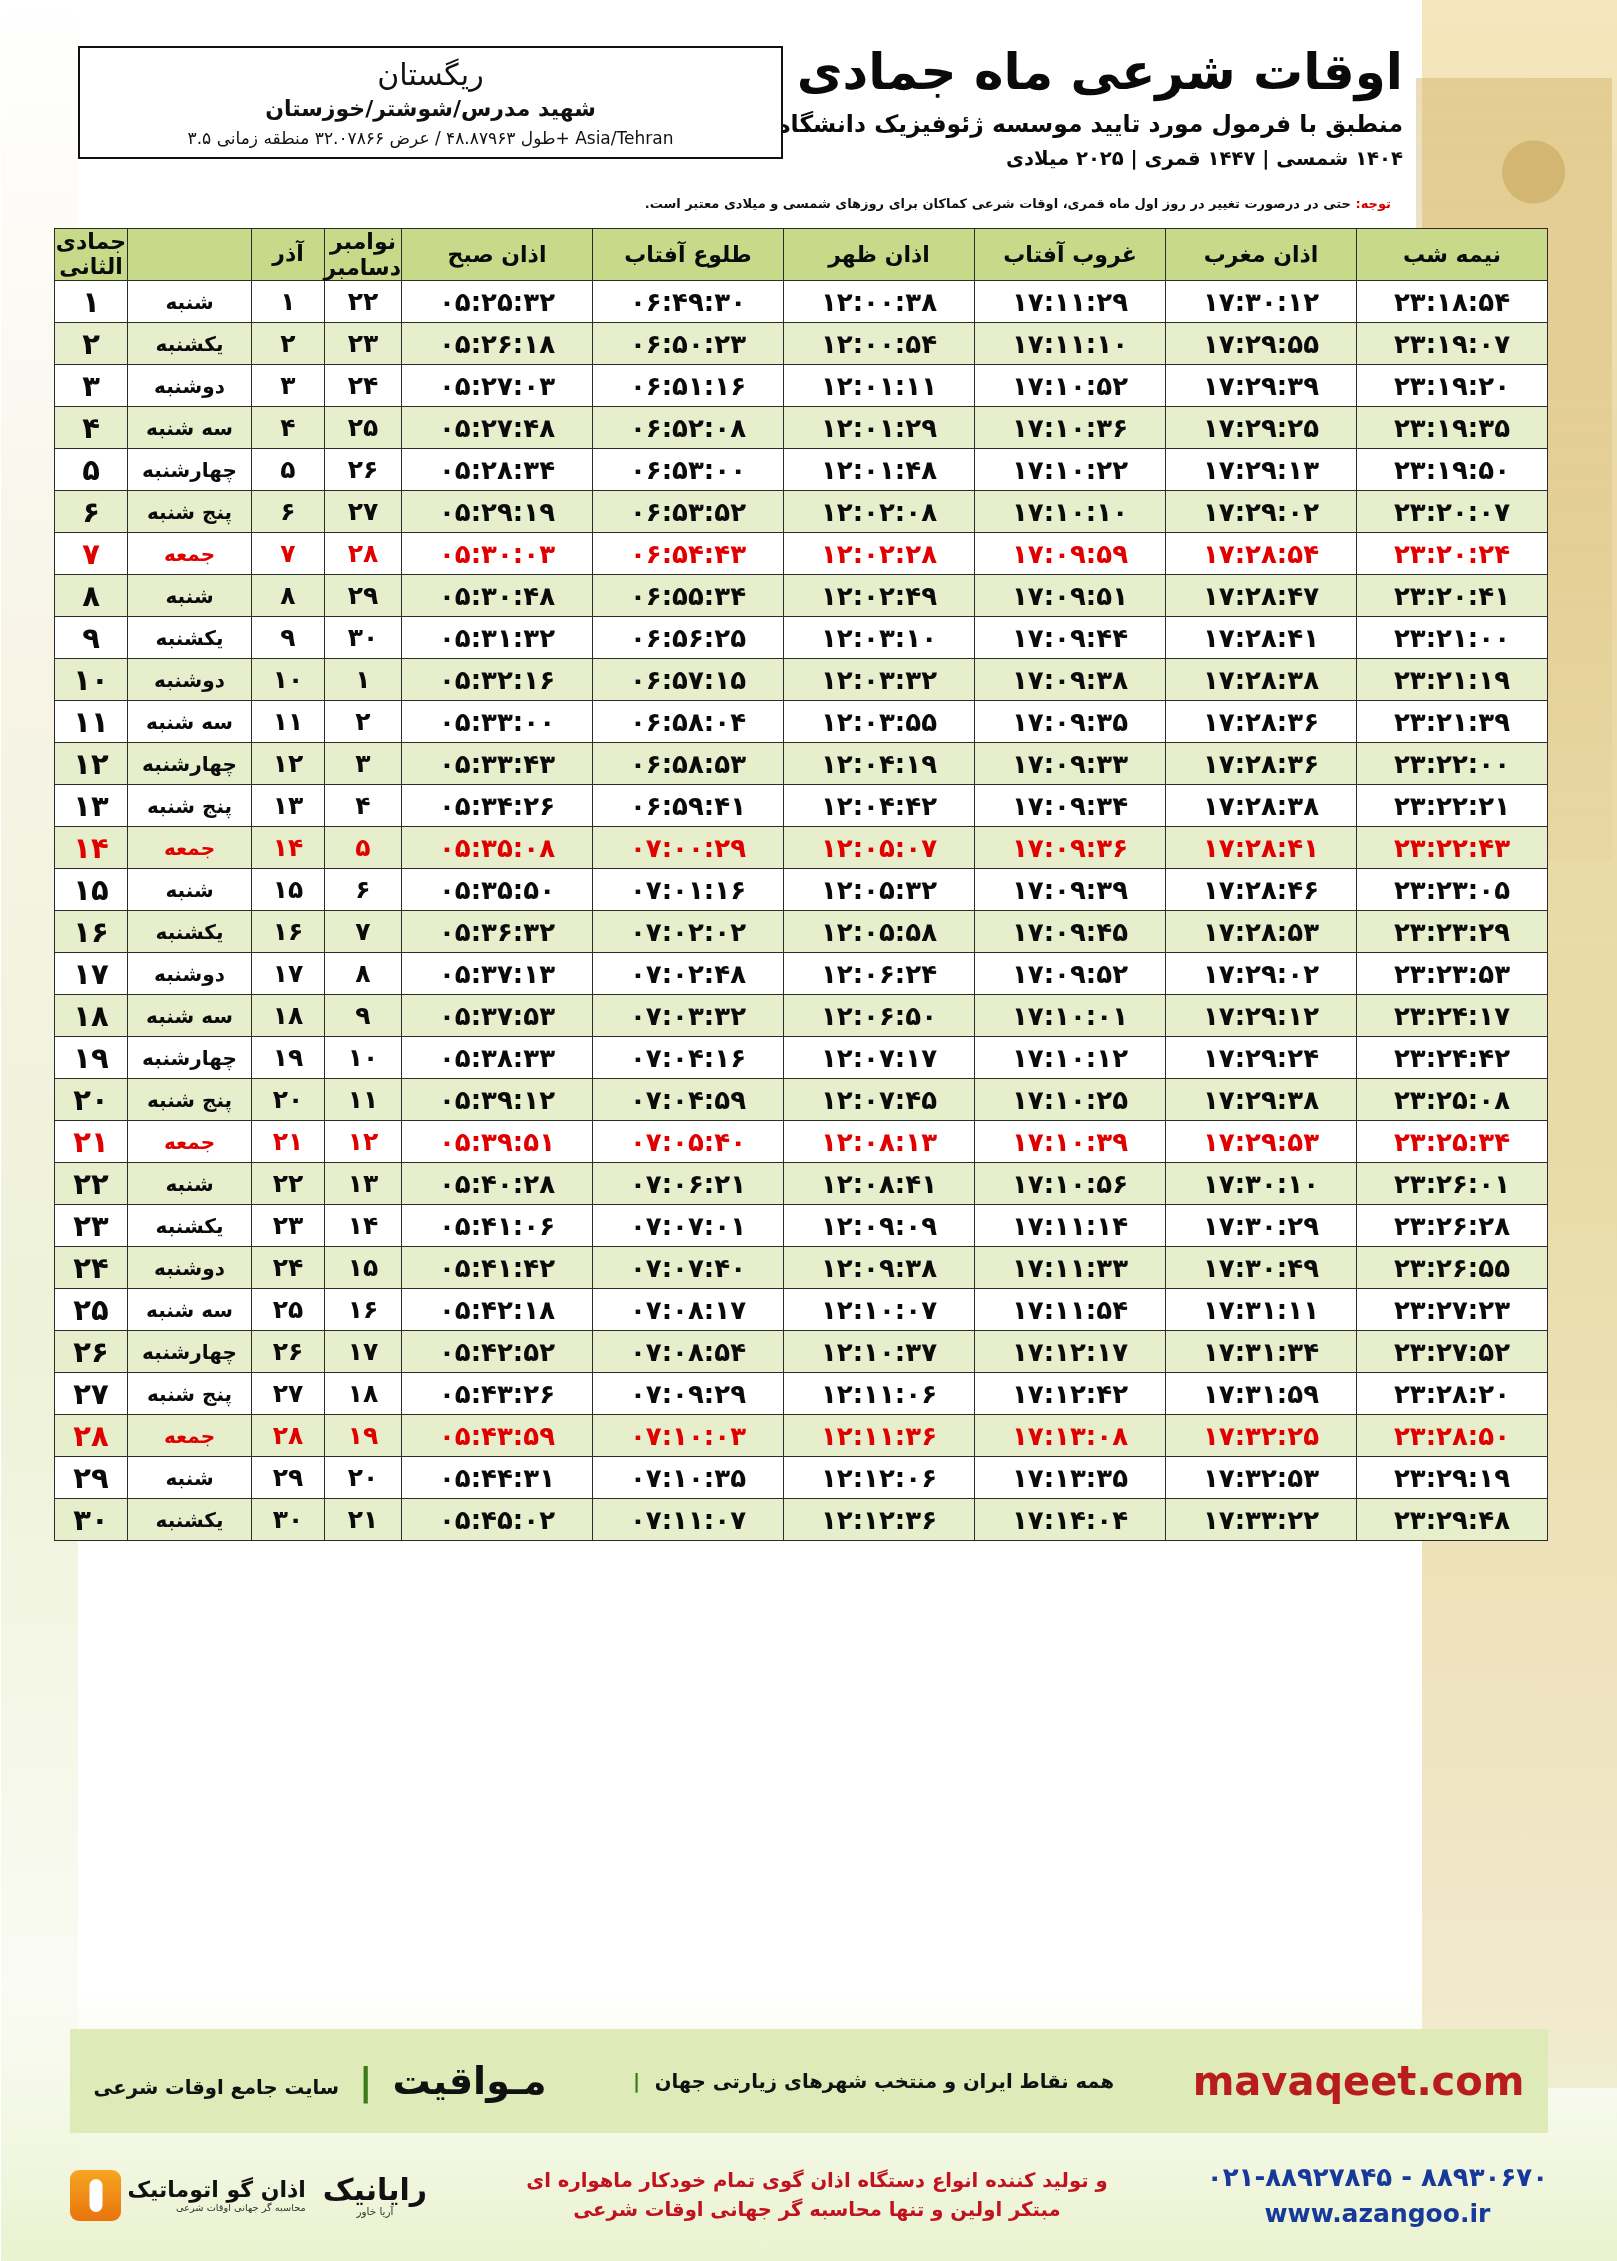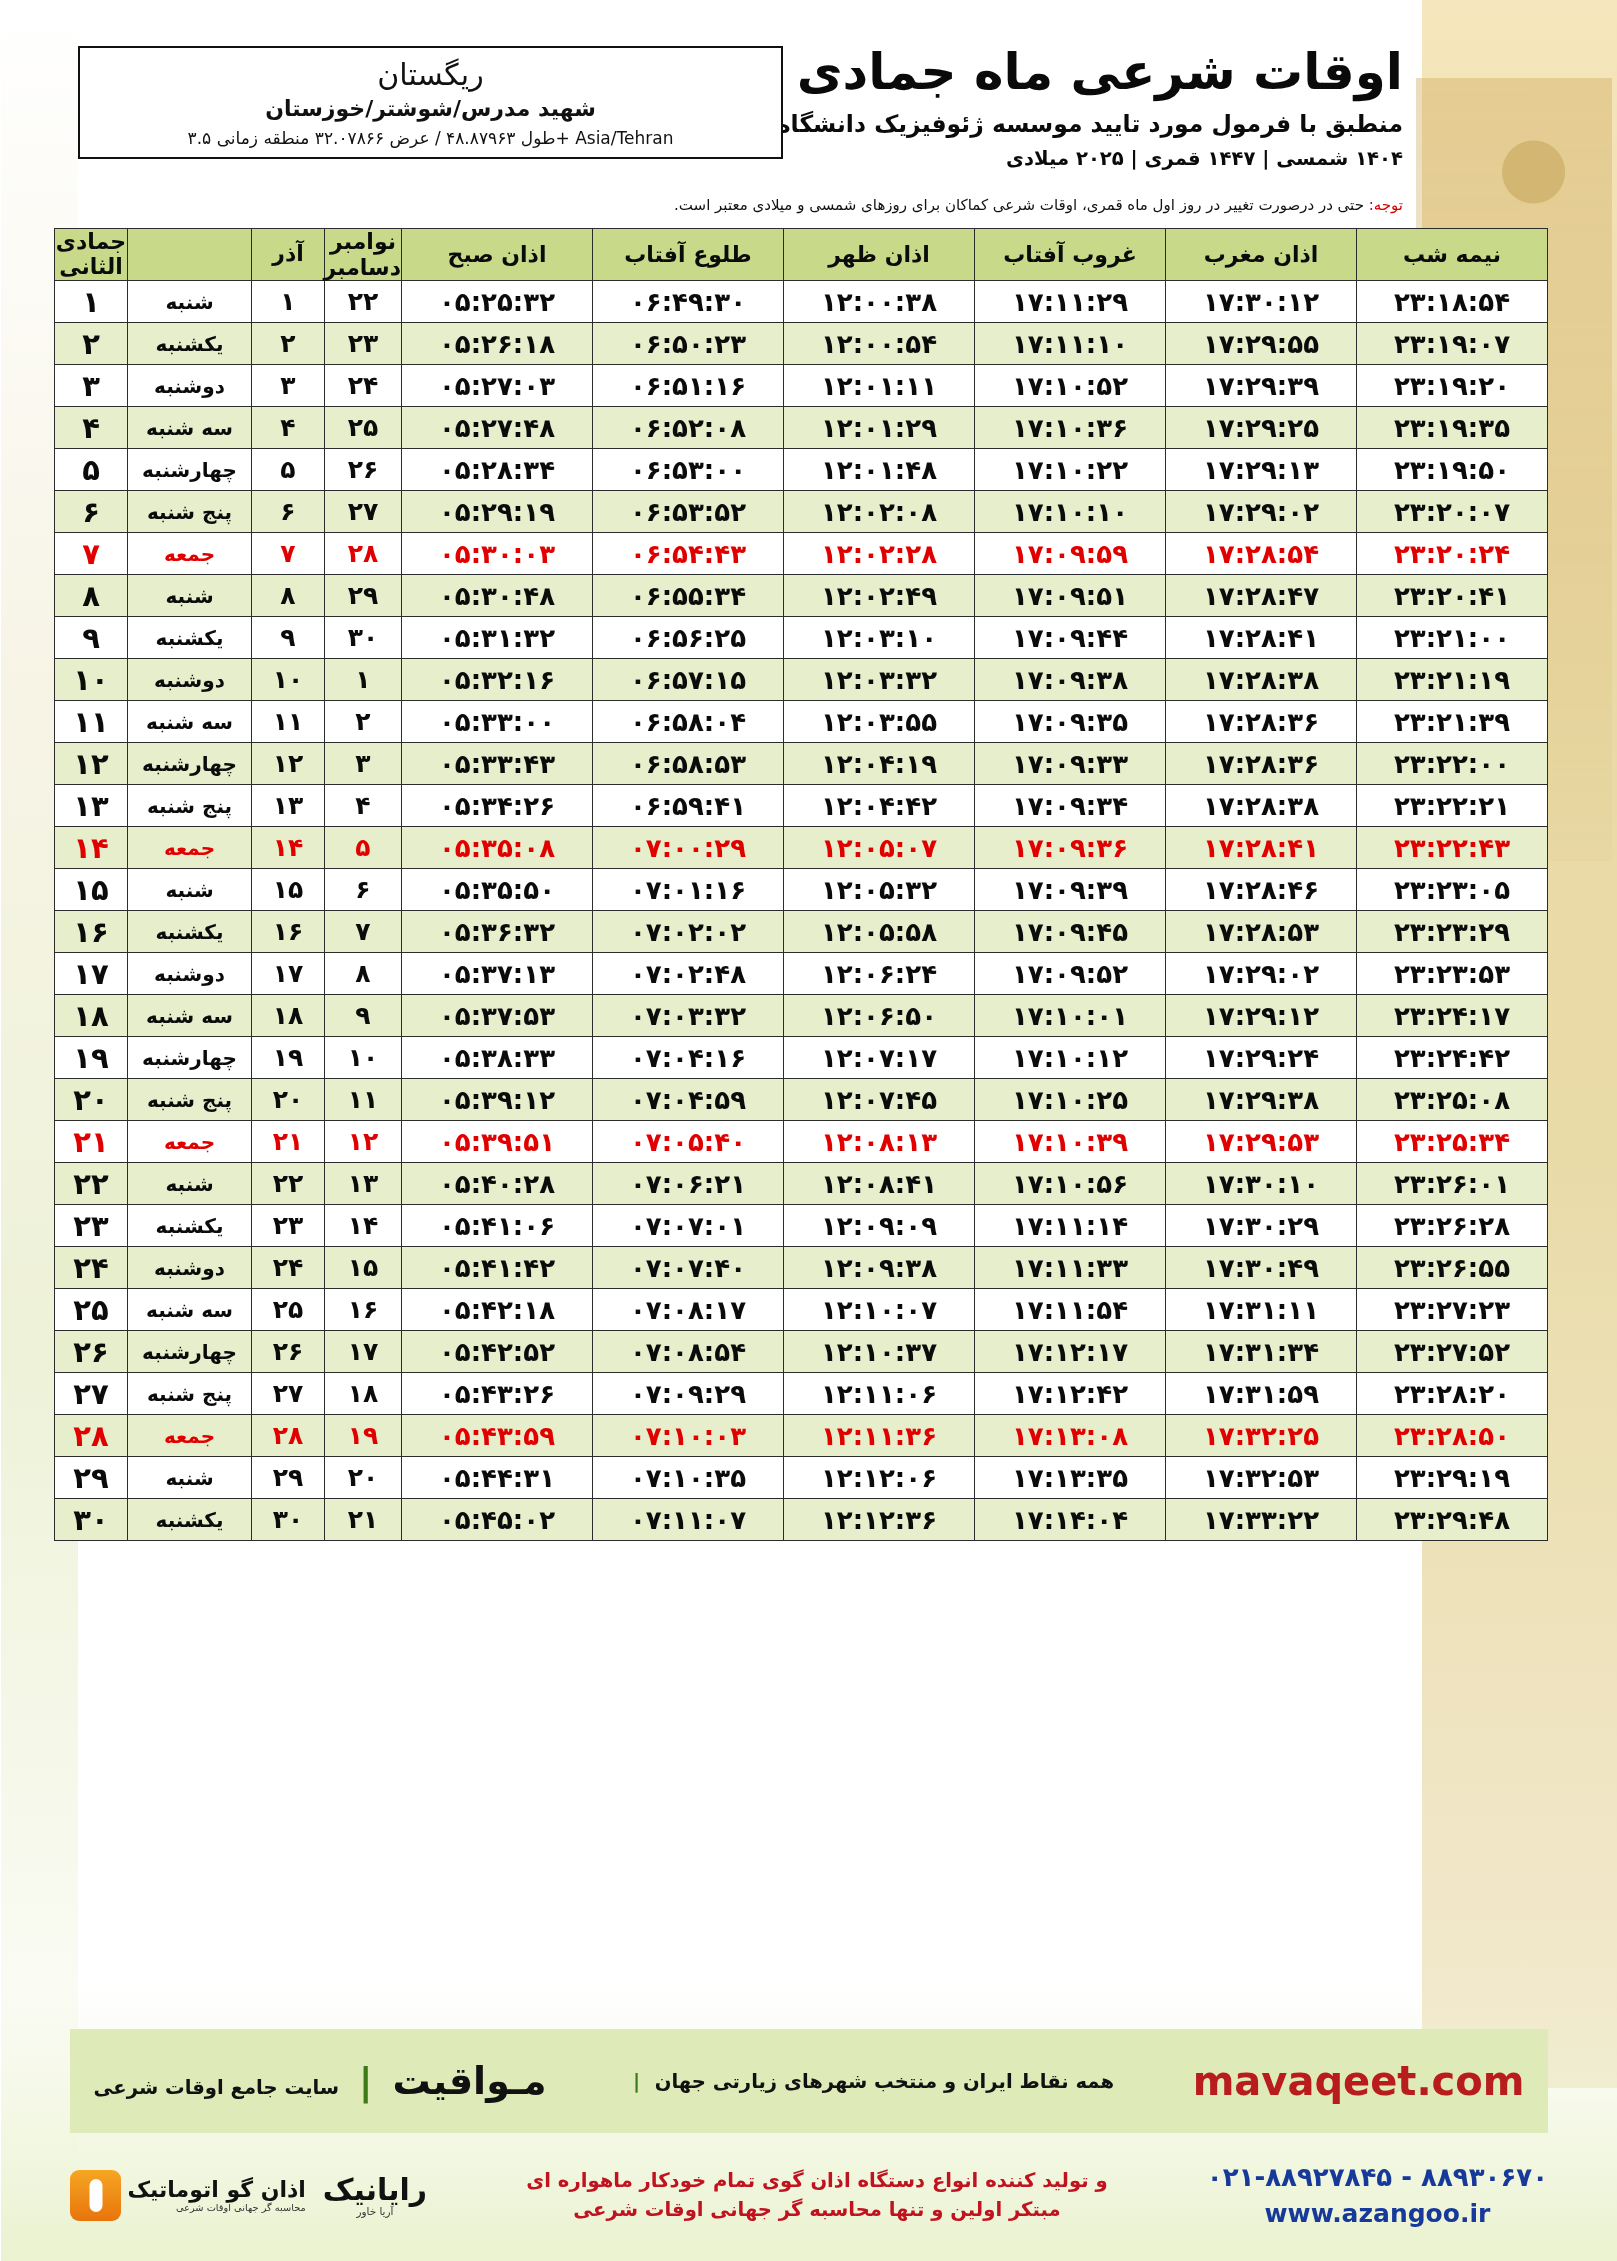--- a/index.html
+++ b/index.html
@@ -116,24 +116,24 @@
     font-weight: normal;
     color: #111;
     margin-top: 6.5px;
     direction: ltr;
     unicode-bidi: isolate;
   }
   .note {
     position: absolute;
     top: 196px;
     left: 78px;
-    right: 215px;
+    right: 227px;
     text-align: right;
-    font-size: 15px;
-    font-weight: normal;
+    font-size: 13px;
+    font-weight: bold;
     color: #111;
   }
   .note .note-label { color: #d40000; }
 
   
   table.times {
     position: absolute;
     top: 228px;
     right: 70px;
     width: 1480px;

